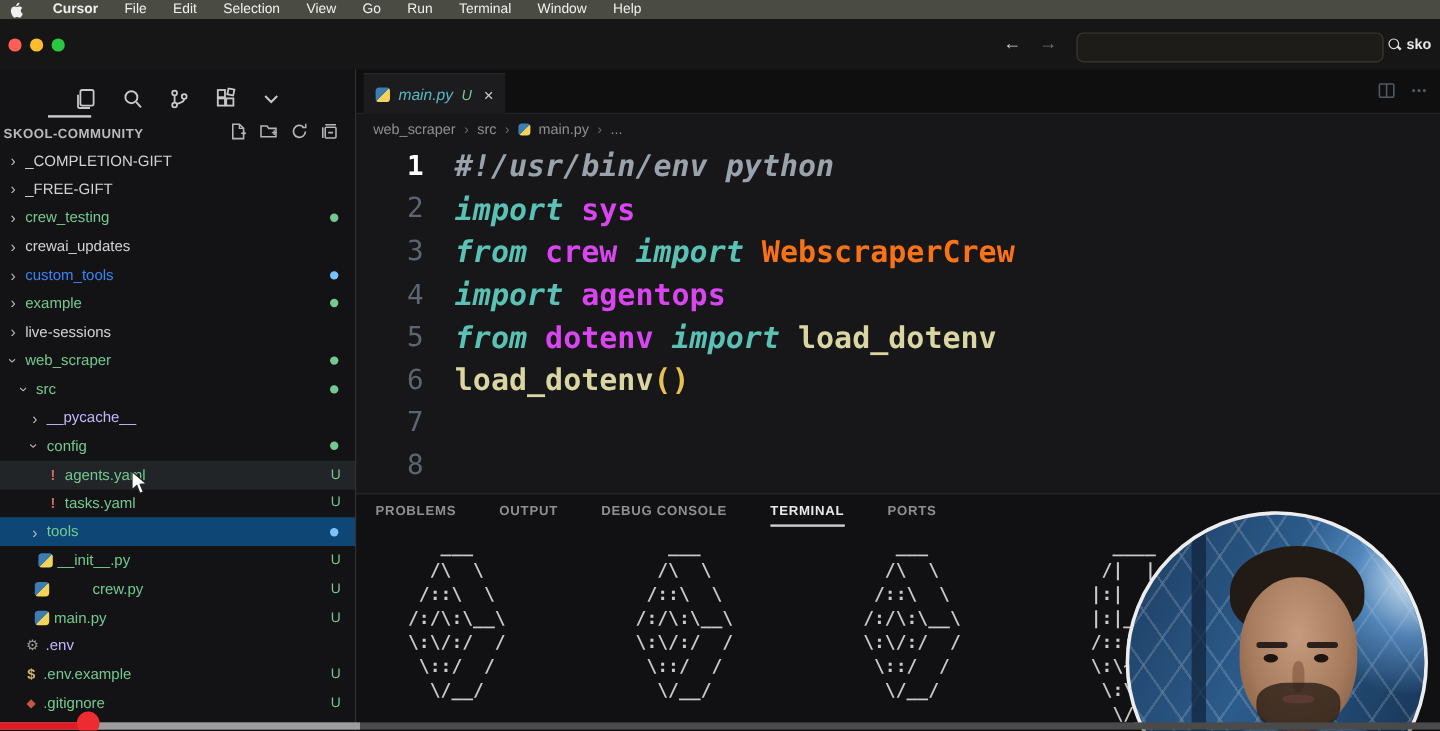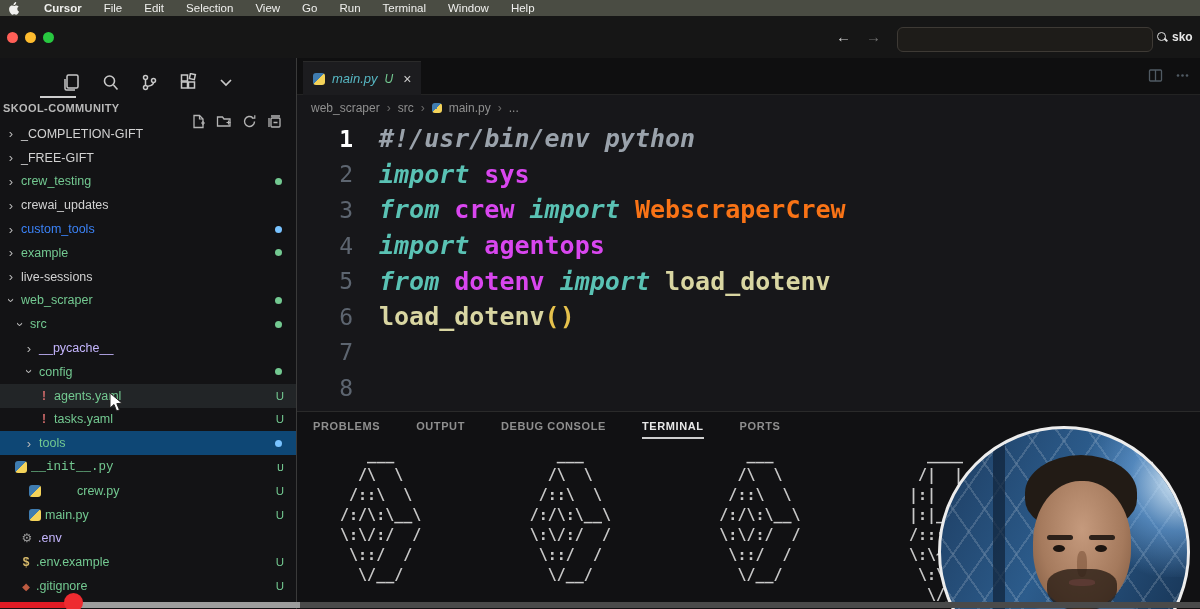--- a/index.html
+++ b/index.html
@@ -32,21 +32,21 @@
                 border:1.6px solid #e0e0e0; border-radius:50%; }
   .mag:after  { content:""; position:absolute; left:7px; top:7px; width:4px; height:1.6px;
                 background:#e0e0e0; transform:rotate(45deg); }
 
   
   #sidebar { position:absolute; left:0; top:58px; width:296px; height:551px; background:#131315; }
   #activityrow { position:absolute; left:0; top:6px; width:296px; height:36px;
                  display:flex; align-items:center; justify-content:center; gap:20px; }
   #activityrow svg { display:block; }
   #act-underline { position:absolute; left:40px; top:38px; width:36px; height:2px; background:#cdcdcd; }
-  #sb-header { position:absolute; left:0; top:44px; width:296px; height:20px; display:flex; align-items:flex-start;flex-direction:column; }
+  #sb-header { position:absolute; left:0; top:44px; width:296px; height:20px; display:flex; align-items:center; }
   #sb-title { color:#b9b9b9; font-size:11px; font-weight:bold; letter-spacing:.4px; margin-left:3px; }
   #sb-actions { margin-left:auto; margin-right:14px; display:flex; gap:10px; align-items:center; }
   #tree { position:absolute; left:0; top:64px; width:296px; }
   .trow { height:23.8px; display:flex; align-items:center; font-size:12.5px; position:relative; }
   .trow.hovered { background:#222527; }
   .trow.selected { background:#0e4775; }
   .chev { color:#b9b9b9; font-size:13px; width:12px; display:inline-block; text-align:center; flex:0 0 12px; }
   .chev.exp { transform:rotate(90deg); }
   .lbl { margin-left:4px; white-space:nowrap; }
   .c-plain { color:#d2d2d2; }
@@ -298,21 +298,21 @@
         <div class="trow" style="padding-left: 38px;">
           <span class="ic-yaml">!</span>
           <span class="lbl c-green">tasks.yaml</span>
           <span class="badge">U</span>
         </div>
         <div class="trow selected" style="padding-left: 23px;">
           <span class="chev">›</span>
           <span class="lbl c-green">tools</span>
           <span class="dot b"></span>
         </div>
-        <div class="trow" style="padding-left: 15px; font-family: Liberation Mono, monospace;">
+        <div class="trow" style="padding-left: 32px;">
           <span class="pyicon"></span>
           <span class="lbl c-green">__init__.py</span>
           <span class="badge">U</span>
         </div>
         <div class="trow" style="padding-left: 29px; gap: 32px;">
           <span class="pyicon"></span>
           <span class="lbl c-green">crew.py</span>
           <span class="badge">U</span>
         </div>
         <div class="trow" style="padding-left: 29px;">

